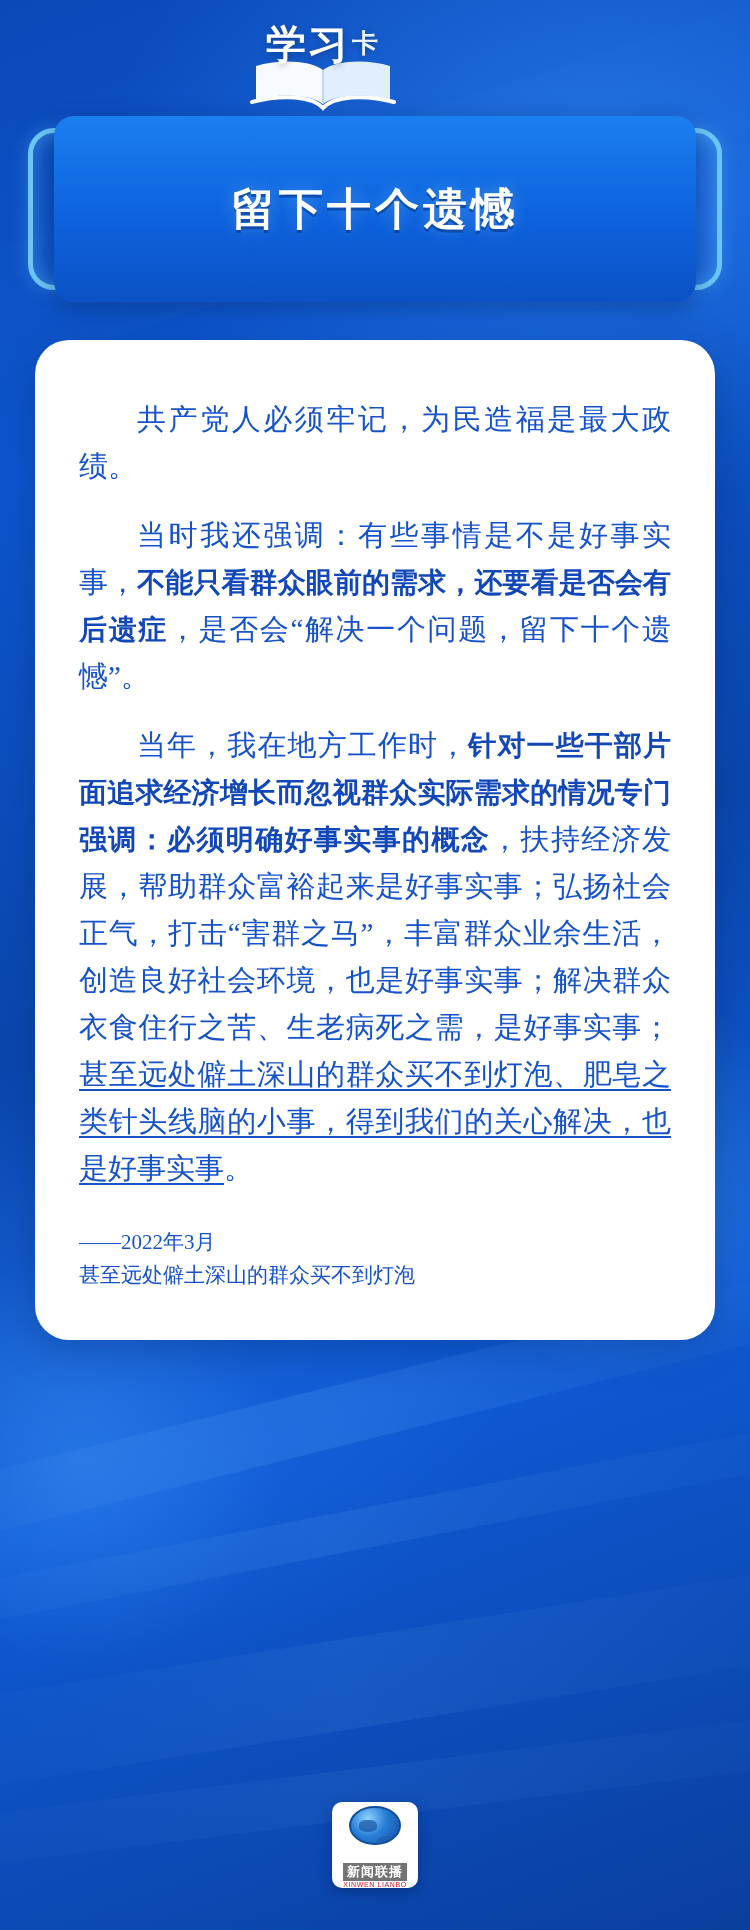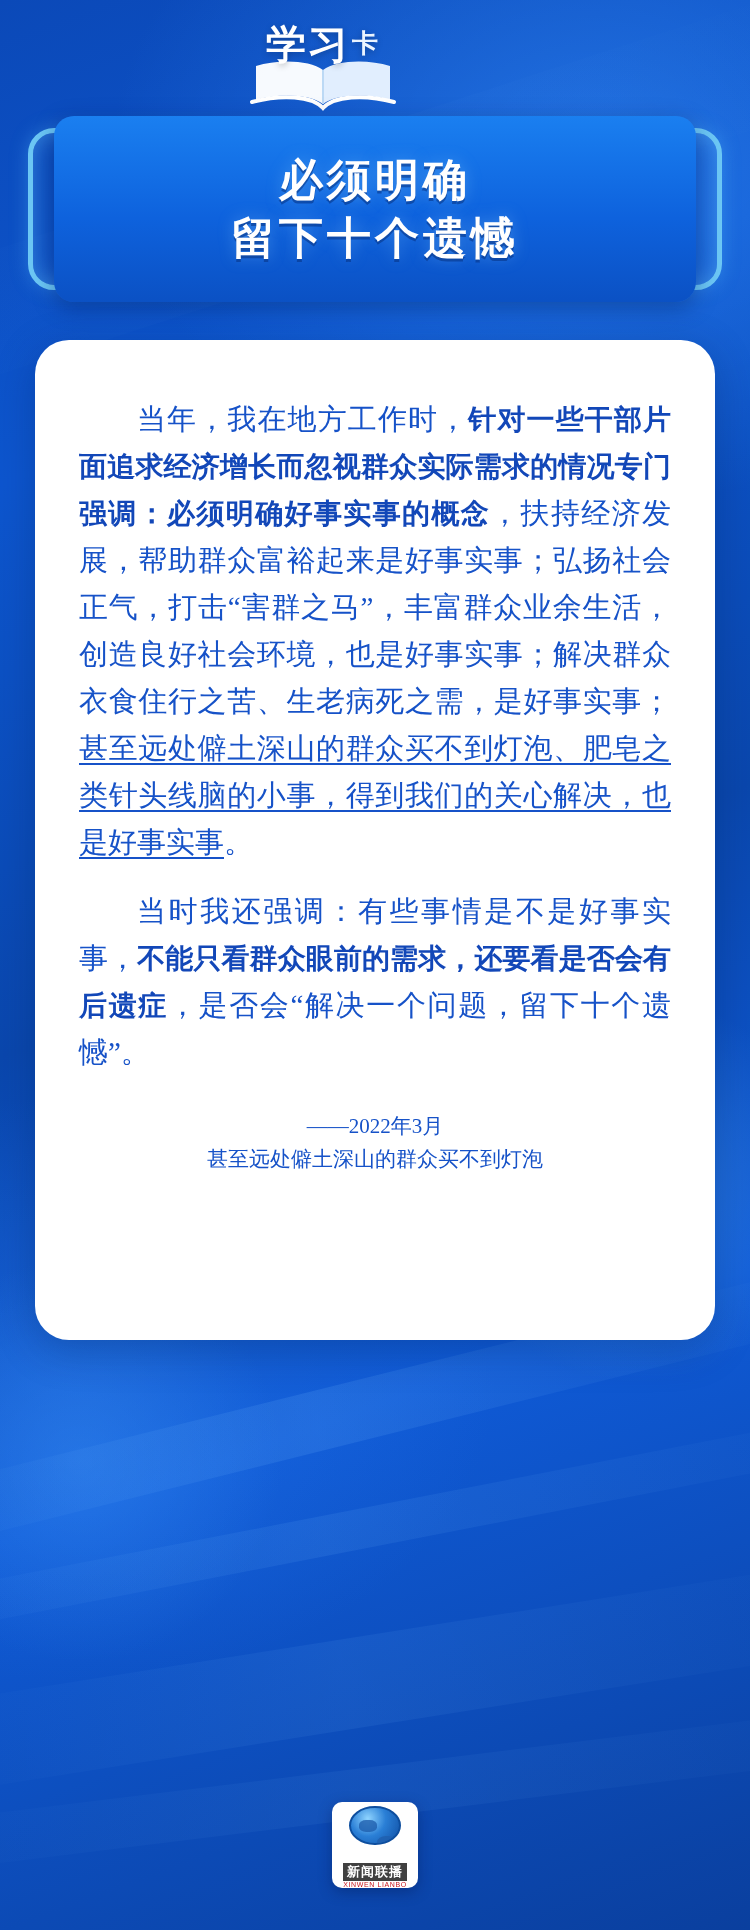--- a/index.html
+++ b/index.html
@@ -118,21 +118,21 @@
     color: #1247b8;
     font-family: "Liberation Sans", sans-serif;
     font-size: 28px;
   }
   .uline {
     text-decoration: underline;
     text-underline-offset: 5px;
   }
   .src {
     margin-top: 34px;
-    text-align: center;
+    text-align: left;
     color: #1652c8;
     font-family: "Liberation Serif", serif;
     font-size: 21px;
     line-height: 1.6;
   }
 
   
   .footer {
     position: absolute;
     left: 0; bottom: 42px; width: 750px;
@@ -162,21 +162,21 @@
   }
   .globe::after {
     content: "";
     position: absolute; left: 26px; top: 28px;
     width: 20px; height: 14px; border-radius: 45%;
     background: #1f5fae; opacity: .8;
   }
   .badge-cn {
     margin-top: 18px;
     font-size: 13px; font-weight: bold; color: #ffffff;
-    background: #404040;
+    background: #737373;
     padding: 1px 4px;
     letter-spacing: 1px;
     line-height: 1.2;
   }
   .badge-en {
     font-size: 7px; color: #c8161d; letter-spacing: .6px;
     font-family: "Liberation Sans", sans-serif;
   }
 </style>
 </head>
@@ -200,29 +200,29 @@
       <path d="M75 14 C88 4, 120 3, 142 10 L142 44 C120 37, 88 38, 75 48 Z" fill="#e8f3ff" opacity="0.97"></path>
       <path d="M75 14 L75 48" stroke="#bcd9f5" stroke-width="2" fill="none"></path>
       <path d="M4 46 C34 38, 64 40, 75 52 C86 40, 116 38, 146 46" stroke="#ffffff" stroke-width="4" fill="none" stroke-linecap="round"></path>
     </svg>
   </div>
 </div>
 
 <div class="title-plate">
   <div class="plate-frame"></div>
   <div class="plate-inner">
-    <div class="title-line">必须明确</div>
     <div class="title-line">留下十个遗憾</div>
   </div>
 </div>
 
 <div class="card">
   <div id="paragraphs">
+      <p class="para"><span>共产党人必须牢记，为民造福是最大政绩。</span></p>
+      <p class="para"><span>当时我还强调：有些事情是不是好事实事，</span><span class="bold">不能只看群众眼前的需求，还要看是否会有后遗症</span><span>，是否会“解决一个问题，留下十个遗憾”。</span></p>
       <p class="para"><span>当年，我在地方工作时，</span><span class="bold">针对一些干部片面追求经济增长而忽视群众实际需求的情况专门强调：必须明确好事实事的概念</span><span>，扶持经济发展，帮助群众富裕起来是好事实事；弘扬社会正气，打击“害群之马”，丰富群众业余生活，创造良好社会环境，也是好事实事；解决群众衣食住行之苦、生老病死之需，是好事实事；</span><span class="uline">甚至远处僻土深山的群众买不到灯泡、肥皂之类针头线脑的小事，得到我们的关心解决，也是好事实事</span><span>。</span></p>
-      <p class="para"><span>当时我还强调：有些事情是不是好事实事，</span><span class="bold">不能只看群众眼前的需求，还要看是否会有后遗症</span><span>，是否会“解决一个问题，留下十个遗憾”。</span></p>
     </div>
   <div class="src">
     <div>——2022年3月</div>
     <div>甚至远处僻土深山的群众买不到灯泡</div>
   </div>
 </div>
 
 <div class="footer">
   <div class="badge">
     <div class="globe"></div>

